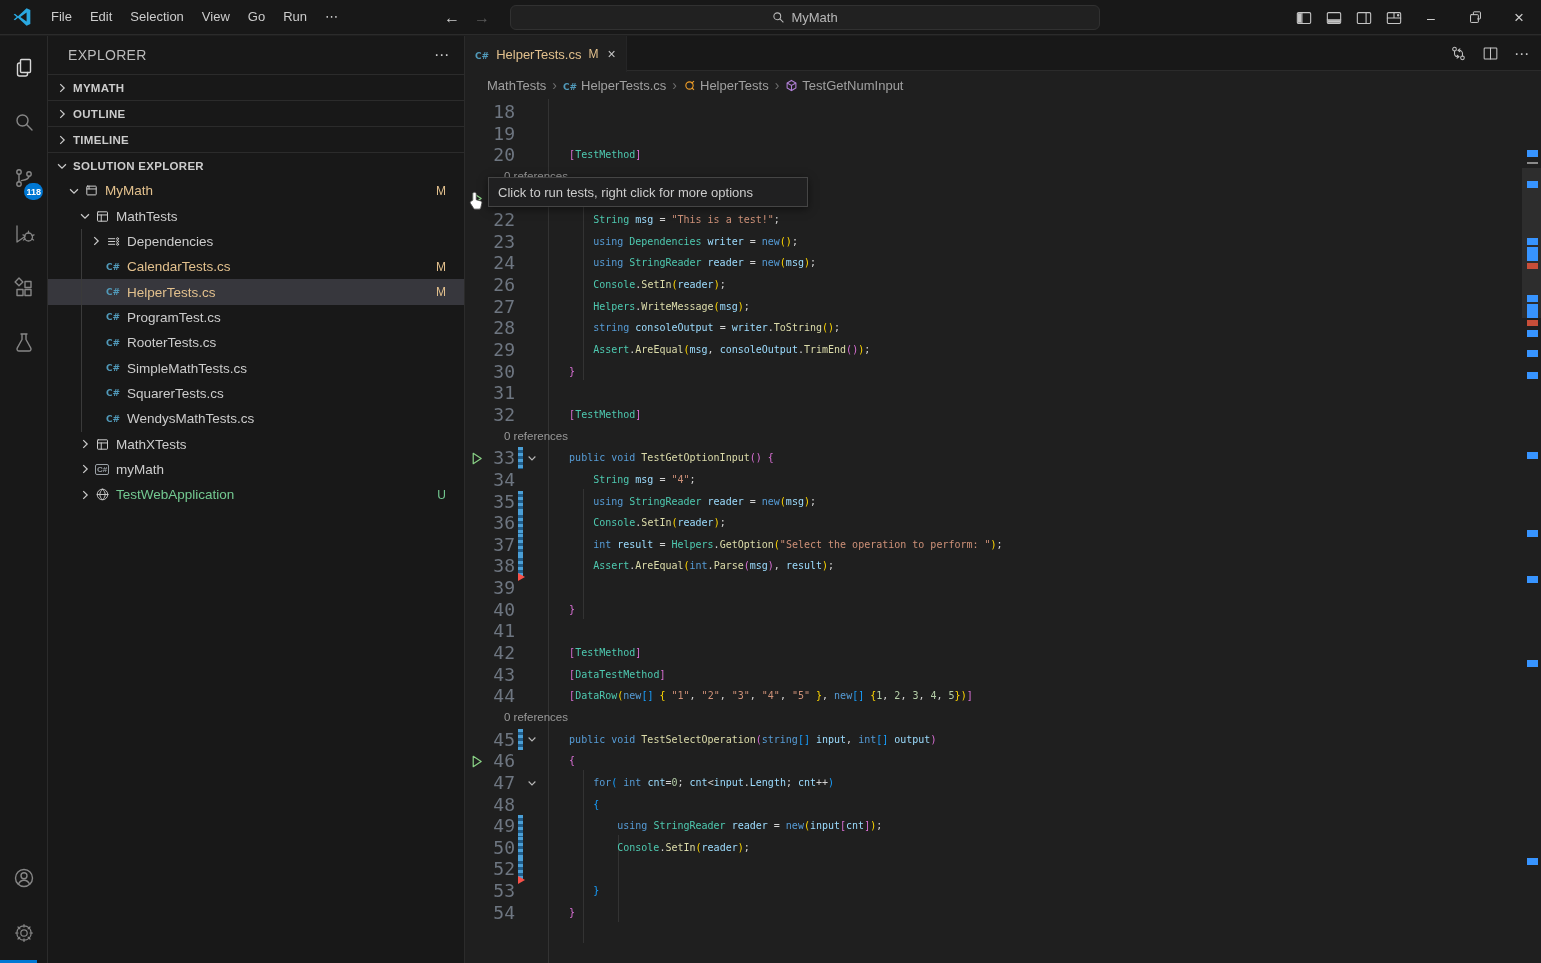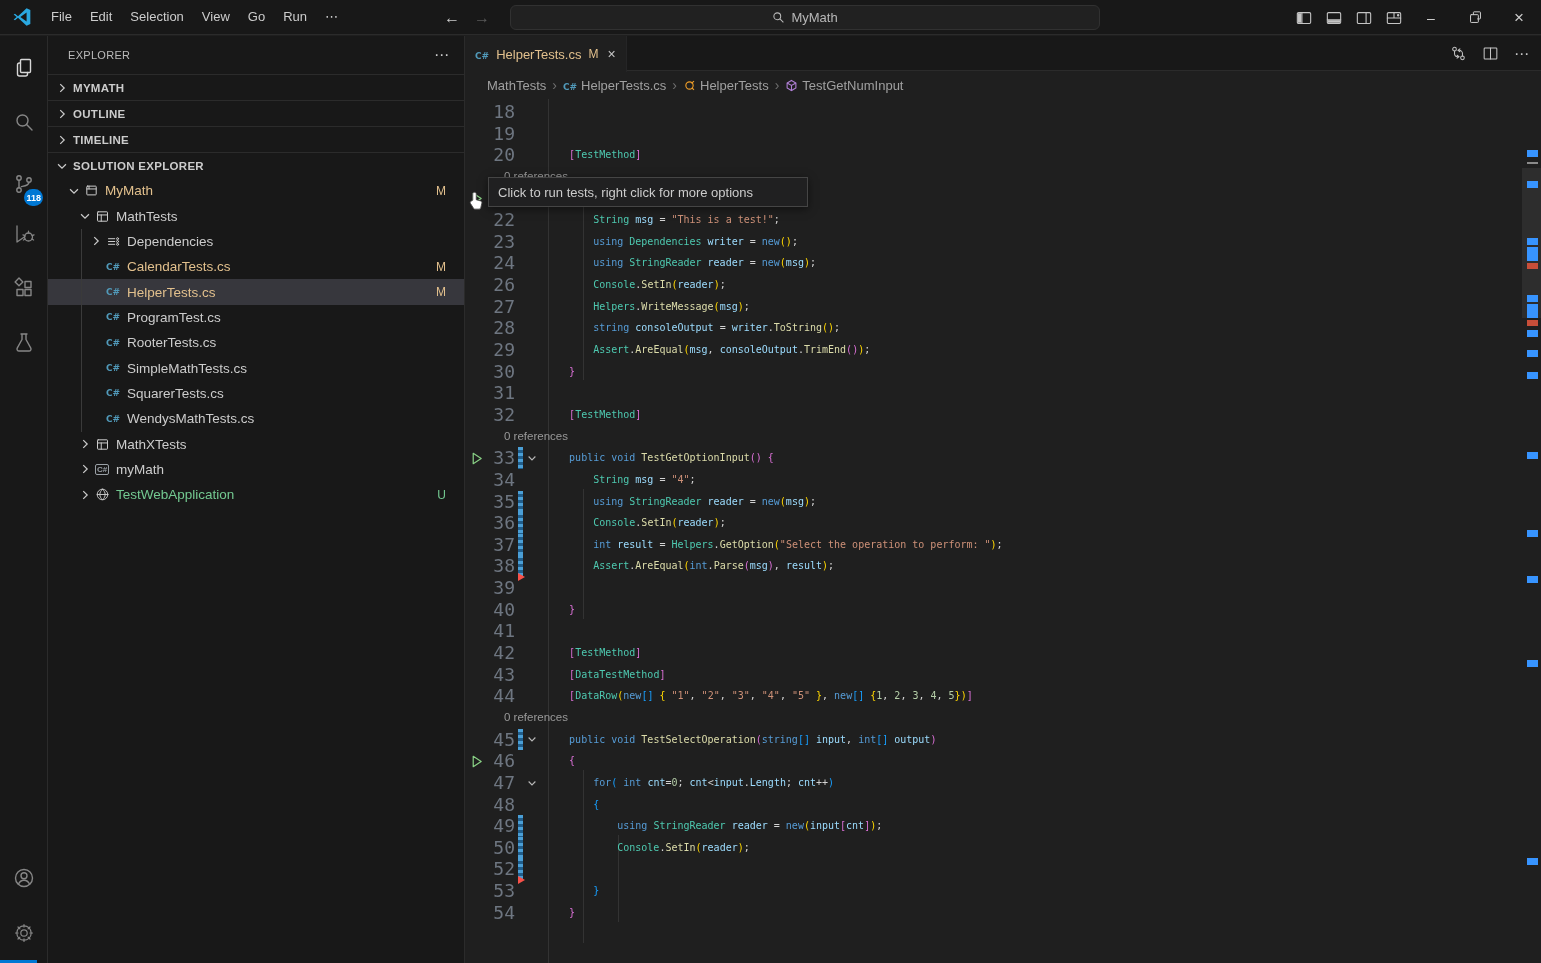--- a/index.html
+++ b/index.html
@@ -30,21 +30,21 @@
     align-items:center; justify-content:center; color:#868686; }
   .ab-item.active { color:#d7d7d7; }
   .ab-badge { position:absolute; right:4px; bottom:2px; min-width:17px; height:17px;
     border-radius:9px; background:#0078d4; color:#ffffff; font-size:9px; font-weight:bold;
     display:flex; align-items:center; justify-content:center; padding:0 2px; }
 
   
   #sidebar { position:absolute; left:48px; top:36px; width:417px; height:927px;
     background:#181818; border-right:1px solid #2b2b2b; color:#cccccc; }
   #sidebar-header { height:38px; display:flex; align-items:center; padding-left:20px; position:relative; }
-  #explorer-title { font-size:11px; color:#bbbbbb; letter-spacing:.3px; }
+  #explorer-title { font-size:14px; color:#bbbbbb; letter-spacing:.3px; }
   #sidebar-more { position:absolute; right:14px; color:#cccccc; font-size:15px; letter-spacing:1px; }
   .pane-header { height:26px; display:flex; align-items:center; gap:3px; padding-left:6px;
     border-top:1px solid #2b2b2b; font-size:11.5px; font-weight:bold; color:#cccccc; letter-spacing:.3px; }
   .pane-header .chev { width:16px; height:16px; display:flex; align-items:center; justify-content:center; color:#cccccc; }
   #tree { position:relative; }
   .trow { height:25.35px; display:flex; align-items:center; position:relative; font-size:13.5px; color:#cccccc; }
   .trow.sel { background:#37373d; }
   .twisty { width:15px; height:16px; display:flex; align-items:center; justify-content:center; color:#cccccc; flex:none; }
   .ticon { width:20px; height:16px; display:flex; align-items:center; justify-content:center; flex:none; }
   .tlabel { margin-left:4px; white-space:nowrap; }
@@ -182,21 +182,21 @@
           <rect x="8.5" y="3.5" width="10" height="13" rx="1"></rect>
           <path d="M15.5 16.5v1.5a2 2 0 0 1-2 2h-6a2 2 0 0 1-2-2v-9a2 2 0 0 1 2-2h1"></path>
         </svg>
       </div>
       <div class="ab-item" style="top: 62px;">
         <svg width="24" height="24" viewBox="0 0 24 24" fill="none" stroke="currentColor" stroke-width="1.4" stroke-linecap="round" stroke-linejoin="round">
           <circle cx="10.5" cy="10.5" r="5.5"></circle>
           <path d="M14.6 14.6L20 20"></path>
         </svg>
       </div>
-      <div class="ab-item" style="top: 124px;">
+      <div class="ab-item" style="top: 118px;">
         <svg width="24" height="24" viewBox="0 0 24 24" fill="none" stroke="currentColor" stroke-width="1.4" stroke-linecap="round" stroke-linejoin="round">
           <circle cx="7" cy="6" r="2.2"></circle>
           <circle cx="7" cy="18" r="2.2"></circle>
           <circle cx="17" cy="8" r="2.2"></circle>
           <path d="M7 8.2v7.6"></path>
           <path d="M17 10.2c0 3.2-3.6 3.6-7.6 4.4"></path>
         </svg>
         <div class="ab-badge">118</div>
       </div>
       <div class="ab-item" style="top: 174px;">

